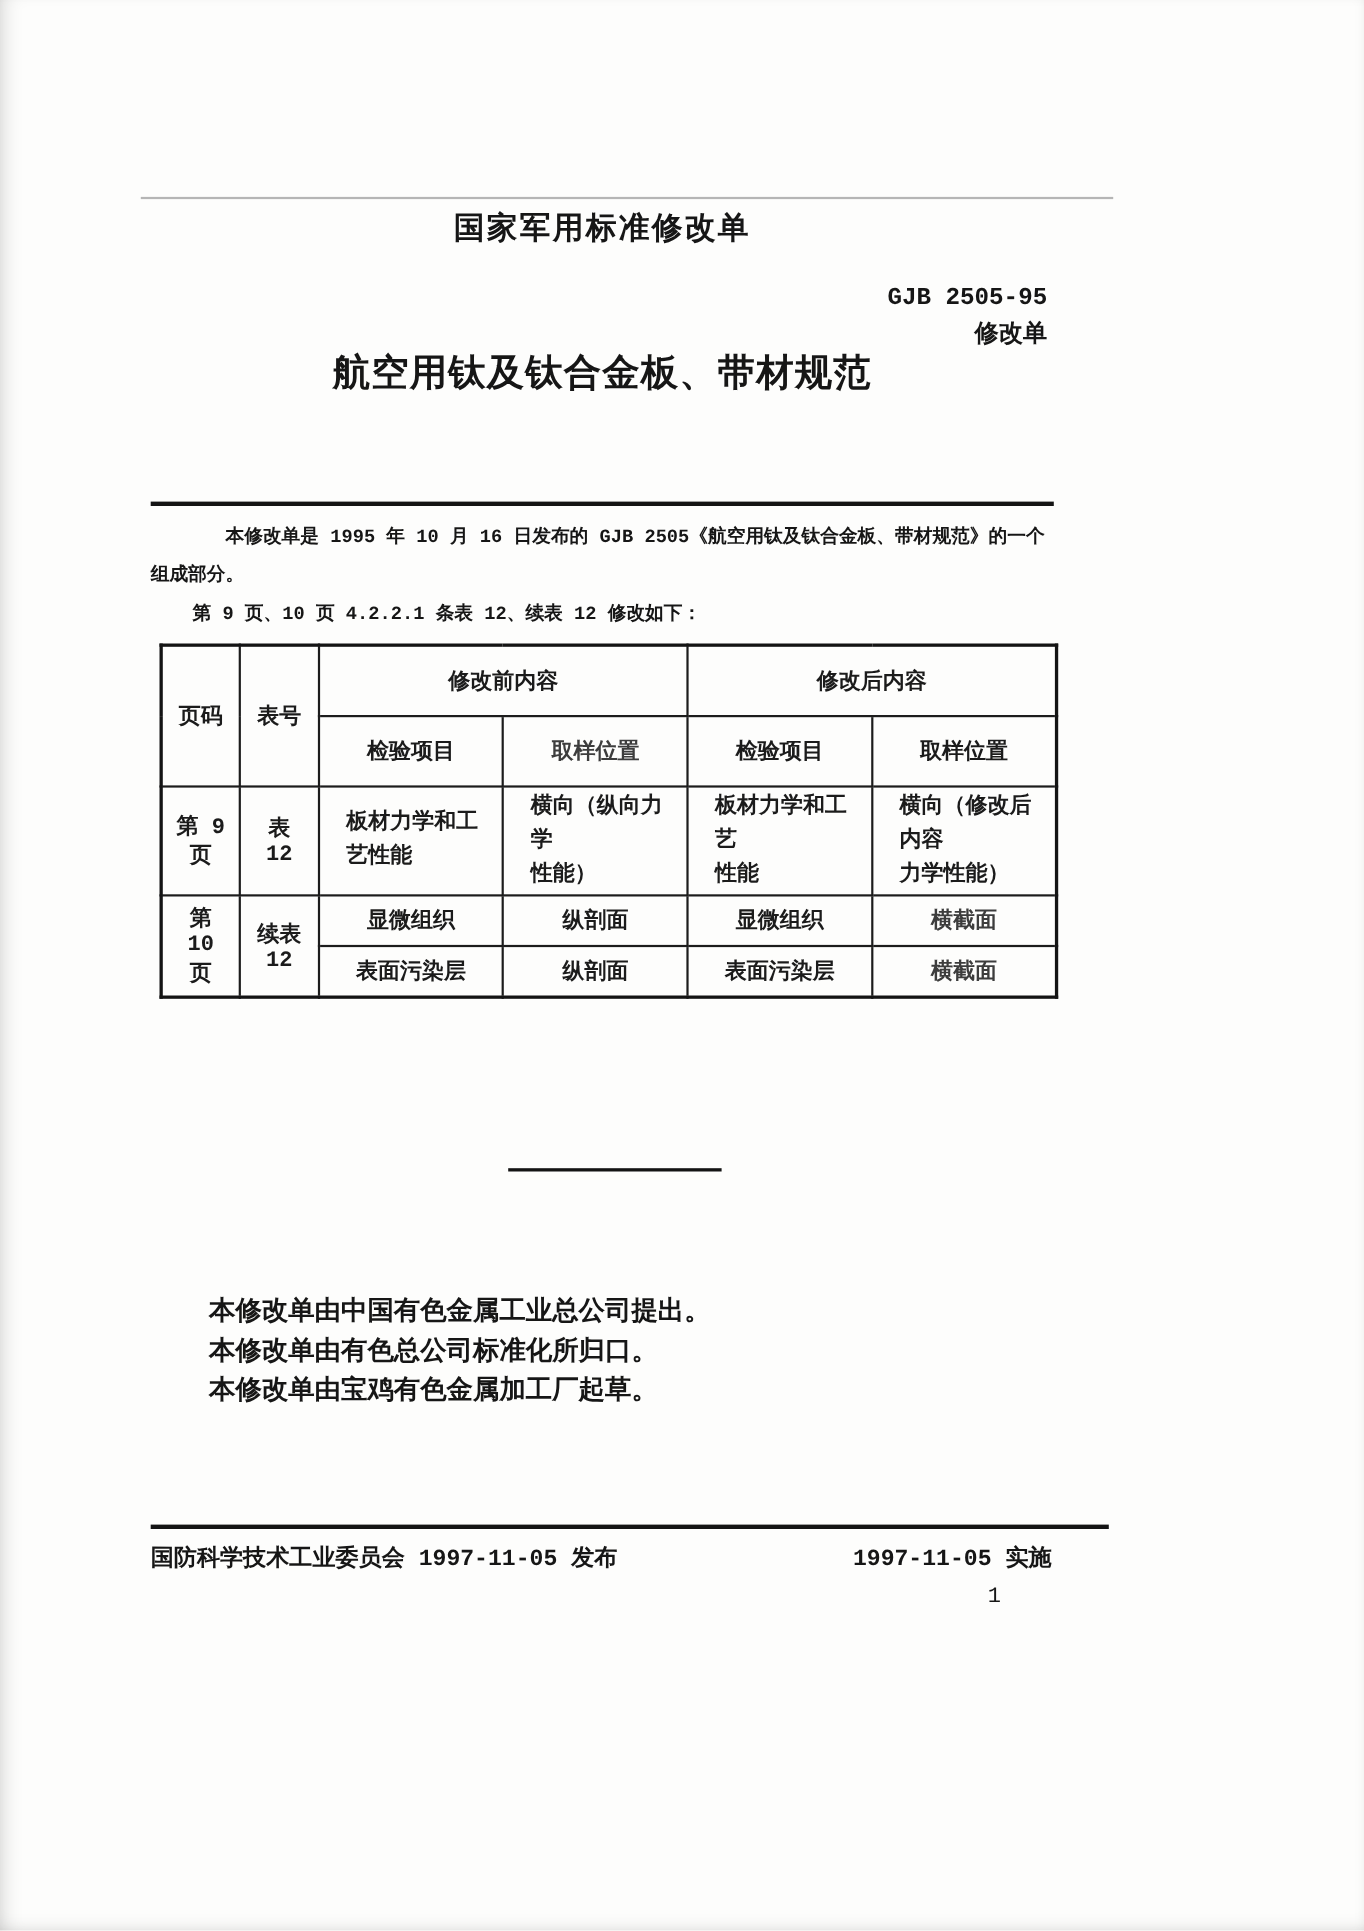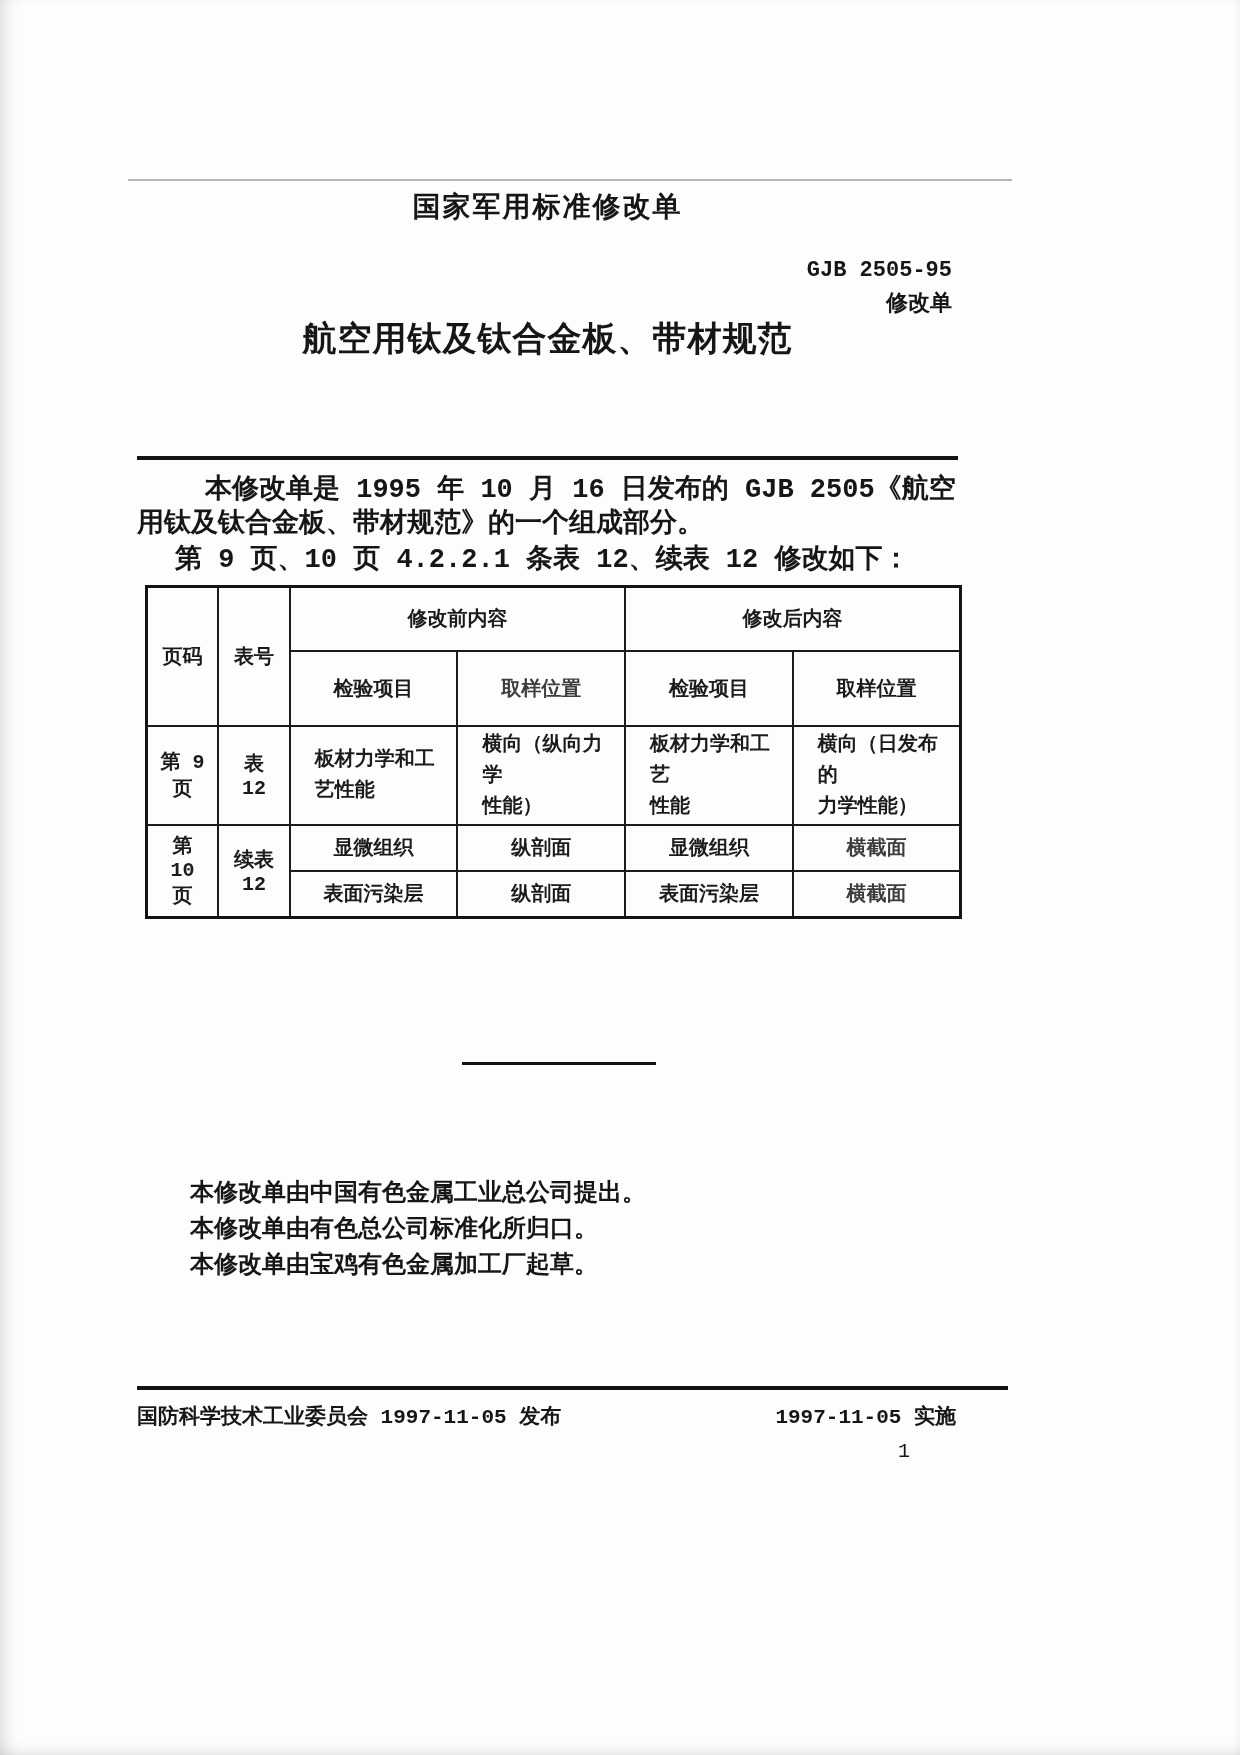--- a/index.html
+++ b/index.html
@@ -52,21 +52,21 @@
   }
   .top-rule {
     position: absolute;
     left: 137px; top: 456px;
     width: 821px; height: 4px;
     background: #141414;
   }
   .intro {
     position: absolute;
     left: 137px; top: 473px; width: 826px;
-    font-size: 27px;
+    font-size: 17px;
     font-weight: bold;
     line-height: 34px;
   }
   .intro p { margin: 0; }
   .intro .p1 { text-indent: 68px; }
   .intro .p2 { text-indent: 38px; margin-top: 2px; }
   table.mod-table {
     position: absolute;
     left: 145px; top: 585px;
     width: 817px;
@@ -79,21 +79,21 @@
   table.mod-table td {
     border: 2px solid #1c1c1c;
     text-align: center;
     vertical-align: middle;
     padding: 2px 8px;
   }
   table.mod-table { border: 3px solid #141414; }
   table.mod-table td.left { text-align: left; padding-left: 24px; }
   table.mod-table td.pre { white-space: pre-line; line-height: 31px; }
   tr.h1 { height: 64px; }
-  tr.h2 { height: 75px; }
+  tr.h2 { height: 64px; }
   tr.r1 { height: 78px; }
   tr.r2 { height: 46px; margin-top: 31px; }
   tr.r3 { height: 47px; }
   td.lighter { color: #3d3d3d; }
   .short-rule {
     position: absolute;
     left: 462px; top: 1062px;
     width: 194px; height: 3px;
     background: #141414;
   }
@@ -174,21 +174,21 @@
       </tr>
       <tr class="r1">
         <td>第 9 页</td>
         <td>表 12</td>
         <td class="left pre">板材力学和工
 艺性能</td>
         <td class="left pre">横向（纵向力学
 性能）</td>
         <td class="left pre">板材力学和工艺
 性能</td>
-        <td class="left pre">横向（日发布的
+        <td class="left pre">横向（修改后内容
 力学性能）</td>
       </tr>
       <tr class="r2">
         <td rowspan="2">第 10 页</td>
         <td rowspan="2">续表 12</td>
         <td>显微组织</td>
         <td>纵剖面</td>
         <td>显微组织</td>
         <td class="lighter">横截面</td>
       </tr>

